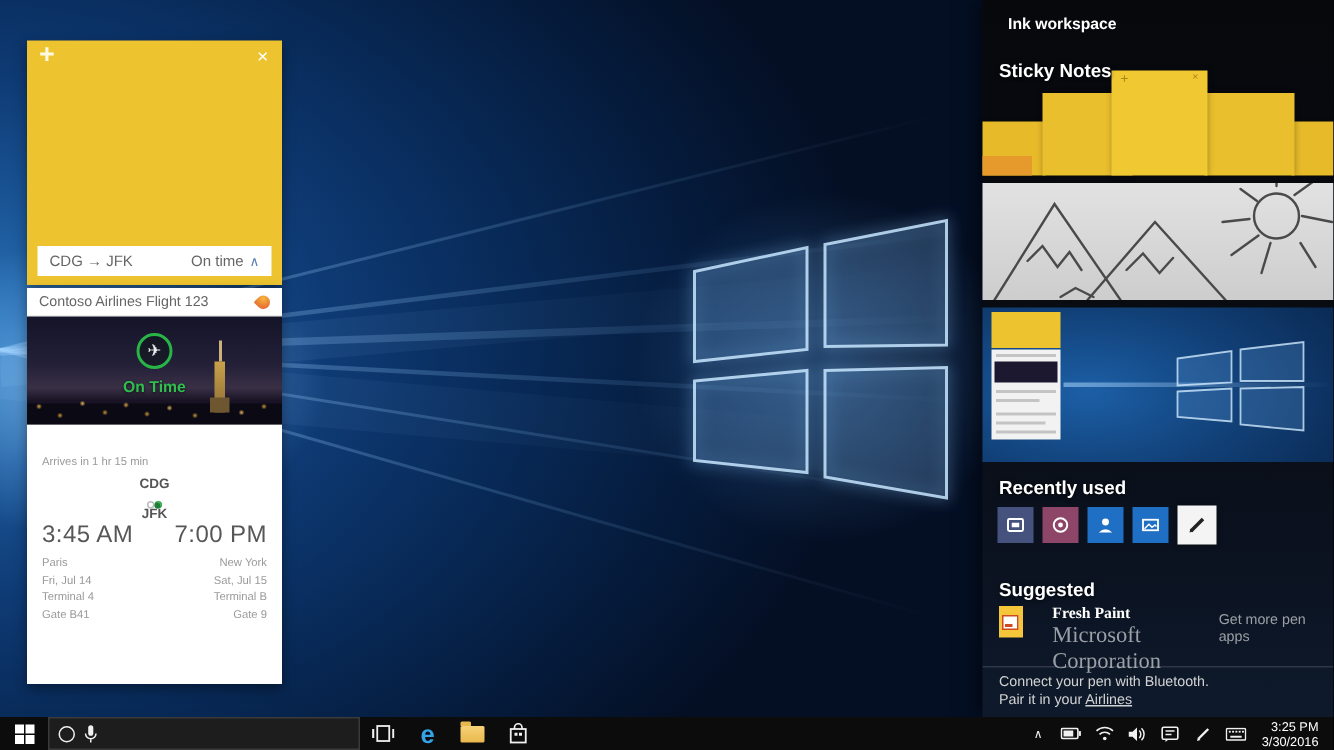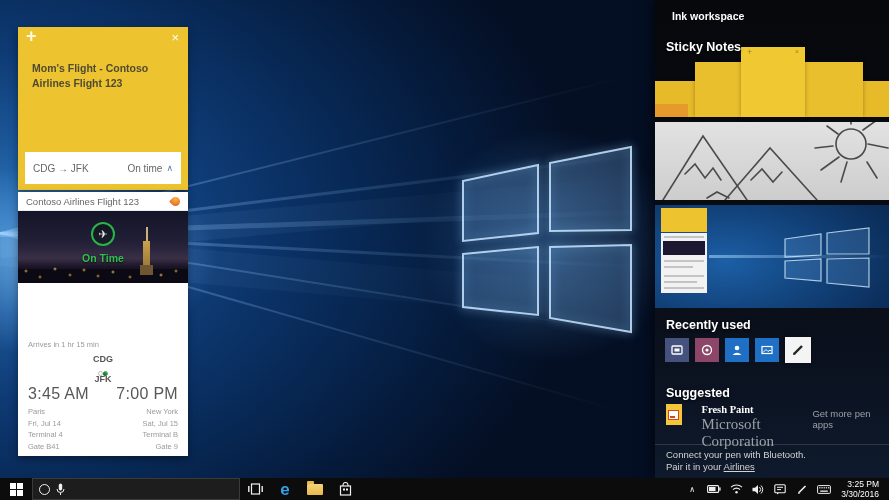--- a/index.html
+++ b/index.html
@@ -30,21 +30,21 @@
     filter:drop-shadow(0 0 5px rgba(140,200,255,.85)); }
 
   
   #sticky-note { position:absolute; left:18px; top:27px; width:170px; height:163px;
     background:#edc42f; box-shadow:0 3px 8px rgba(0,0,0,.4); }
   .note-add { position:absolute; left:8px; top:-1px; font-size:18px; font-weight:bold;
     color:rgba(255,252,235,.95); cursor:pointer; }
   .note-close { position:absolute; right:9px; top:3px; font-size:13px; color:#fff; cursor:pointer; }
   .note-text { position:absolute; left:14px; top:34px; right:14px; font-size:10.5px;
     line-height:1.4; color:#4e4a33; font-weight:600; }
-  .note-bar { position:absolute; left:7px; right:7px; bottom:6px; height:32px; background:#fff;
+  .note-bar { position:absolute; left:7px; right:7px; bottom:6px; height:20px; background:#fff;
     display:flex; align-items:center; justify-content:space-between; padding:0 8px;
     font-size:10px; color:#666; cursor:pointer; }
   .note-bar .chev { font-size:9px; color:#587fae; margin-left:4px; }
   .note-bar .right { display:flex; align-items:center; }
 
   
   #flight-card { position:absolute; left:18px; top:192px; width:170px; height:264px;
     background:#fff; box-shadow:0 3px 8px rgba(0,0,0,.4); }
   .fc-header { height:19px; border-bottom:1px solid #ececec; display:flex; align-items:center;
     justify-content:space-between; padding:0 8px; font-size:9.5px; color:#666; }
@@ -72,21 +72,21 @@
   .tower:before { content:""; position:absolute; left:2.5px; top:-14px; width:2px; height:14px;
     background:#cbb27a; }
   .tower:after { content:""; position:absolute; left:-3px; bottom:0; width:13px; height:10px;
     background:#6e5730; }
   .fc-status-circle { position:absolute; left:50%; top:11px; transform:translateX(-50%);
     width:24px; height:24px; border:2px solid #28b446; border-radius:50%;
     display:flex; align-items:center; justify-content:center; background:rgba(10,20,15,.35); }
   .fc-plane { color:#eee; font-size:11px; line-height:1; }
   .fc-status-text { position:absolute; top:41px; left:0; right:0; text-align:center;
     color:#2fbf4f; font-size:10.5px; font-weight:bold; text-shadow:0 1px 2px rgba(0,0,0,.7); }
-  .fc-details { padding:20px 10px 0;margin-top:37px; }
+  .fc-details { padding:20px 10px 0; }
   .fc-arrives { font-size:7.5px; color:#9a9a9a; }
   .fc-route { display:flex; align-items:center; gap:5px; margin-top:5px;flex-direction:column; }
   .fc-code { font-size:9px; color:#555; font-weight:bold; }
   .fc-track { flex:1; position:relative; height:9px; }
   .fc-track .rail { position:absolute; left:6px; right:6px; top:4px; height:1.5px; background:#c9c9c9; }
   .fc-track .done { position:absolute; left:6px; width:68%; top:4px; height:1.5px; background:#28a745; }
   .fc-track .ep { position:absolute; top:1.5px; width:5px; height:5px; border-radius:50%;
     background:#fff; border:1.5px solid #bbb; }
   .fc-track .ep.start { left:0; border-color:#28a745; }
   .fc-track .ep.end { right:0; }
@@ -199,21 +199,20 @@
         <polygon points="107,30 188,14 188,97 107,98"></polygon>
         <polygon points="20,121 95,114 95,182 20,174"></polygon>
         <polygon points="107,114 188,112 188,199 107,185"></polygon>
       </g>
     </svg>
   </div>
 
   <div id="sticky-note">
     <span class="note-add">+</span>
     <span class="note-close">×</span>
-    <div class="note-text">Mom's Flight - Contoso Airlines Flight 123</div>
     <div class="note-bar">
       <span>CDG → JFK</span>
       <span class="right">
         <span>On time</span>
         <span class="chev">∧</span>
       </span>
     </div>
   </div>
 
   <div id="flight-card">

